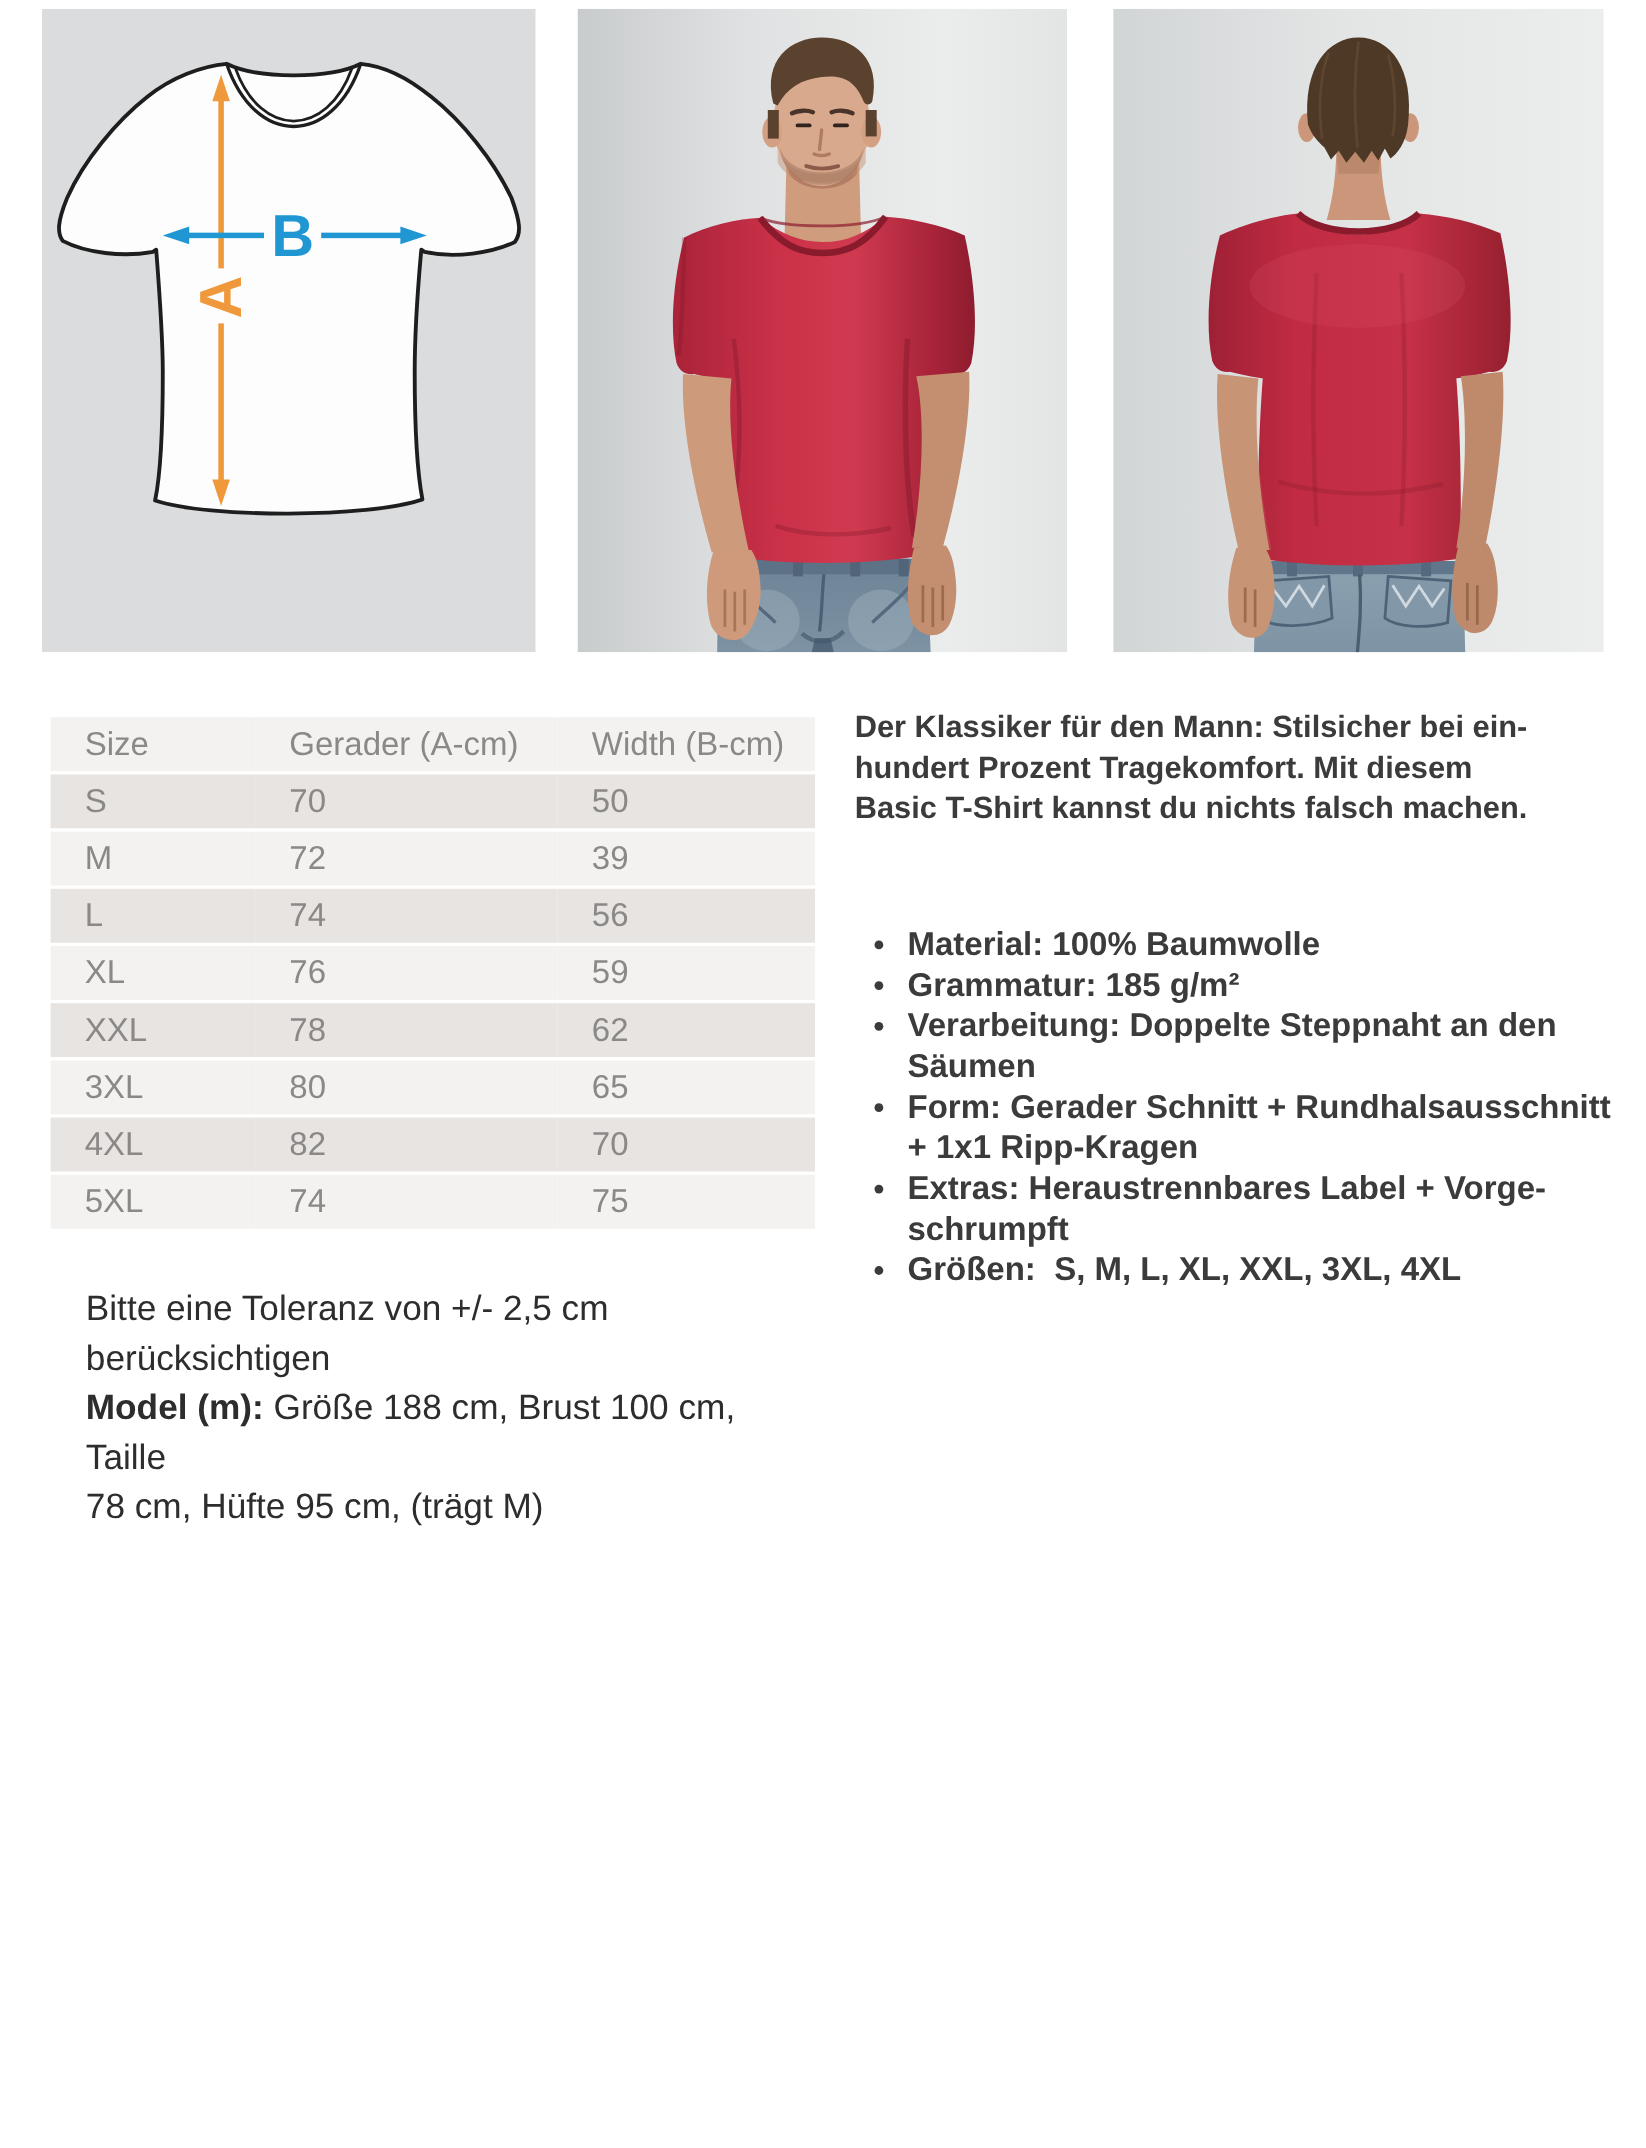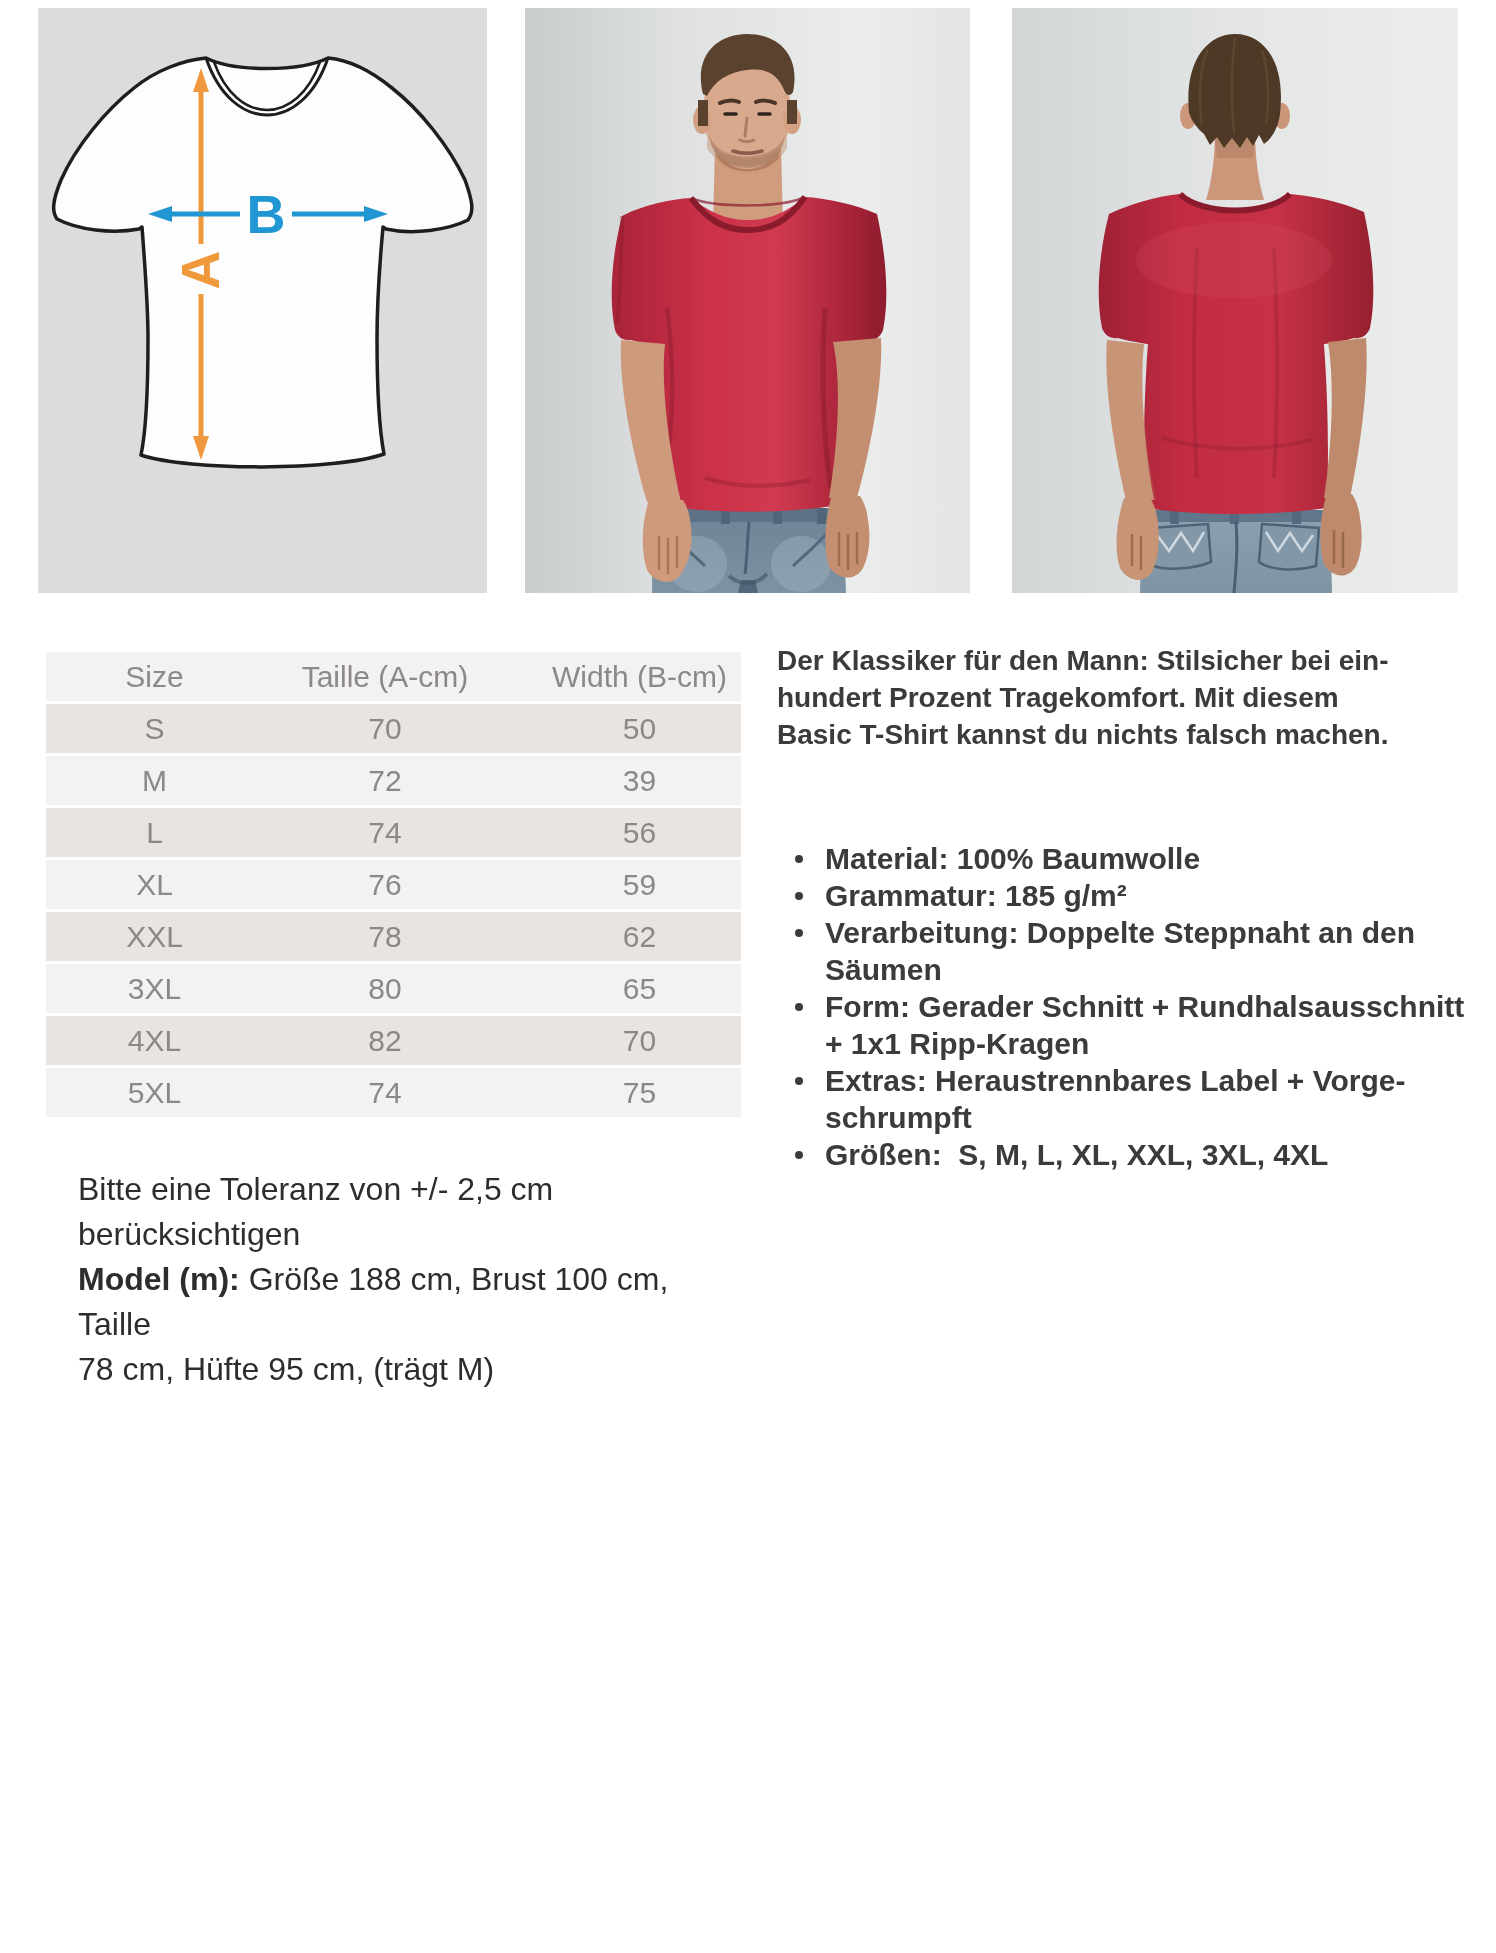--- a/index.html
+++ b/index.html
@@ -5,21 +5,21 @@
   html,body{margin:0;padding:0;background:#ffffff;}
   body{width:1496px;height:1953px;position:relative;font-family:"Liberation Sans",sans-serif;overflow:hidden;}
   .panel{position:absolute;top:8px;height:585px;}
   .panel svg{display:block;width:100%;height:100%;}
   #panel-diagram{left:38px;width:449px;}
   #panel-front{left:525px;width:445px;}
   #panel-back{left:1012px;width:446px;}
 
   
   .size-table{position:absolute;left:46px;top:649px;width:695px;border-collapse:separate;border-spacing:0 3px;}
-  .size-table th,.size-table td{font-weight:400;text-align:center;font-size:30px;color:#8b8987;padding:0 0 0 31px;height:49px;vertical-align:middle;}
+  .size-table th,.size-table td{font-weight:400;text-align:left;font-size:30px;color:#8b8987;padding:0 0 0 31px;height:49px;vertical-align:middle;}
   .size-table th{background:#f4f2f0;}
   .size-table td{background:#f4f2f0;}
   .size-table tr.dark td{background:#e7e4e2;}
   .col-size{width:155px;}
   .col-length{width:244px;}
   .col-width{width:203px;}
 
   
   .description{position:absolute;left:777px;top:642px;width:695px;font-size:28px;line-height:37px;color:#3b3b3b;}
   .description span{display:block;white-space:pre-wrap;font-weight:bold;}
@@ -259,21 +259,21 @@
         <path d="M 322 522 L 322 556 M 331 524 L 331 560" stroke="#96684c" stroke-width="2.5" fill="none"></path>
       </g>
     </g>
   </svg>
 </div>
 
 <table class="size-table">
   <thead>
     <tr>
       <th class="col-size">Size</th>
-      <th class="col-length">Taille (A-cm)</th>
+      <th class="col-length">Gerader (A-cm)</th>
       <th class="col-width">Width (B-cm)</th>
     </tr>
   </thead>
   <tbody>
     <tr class="dark">
       <td>S</td>
       <td>70</td>
       <td>50</td>
     </tr>
     <tr>

